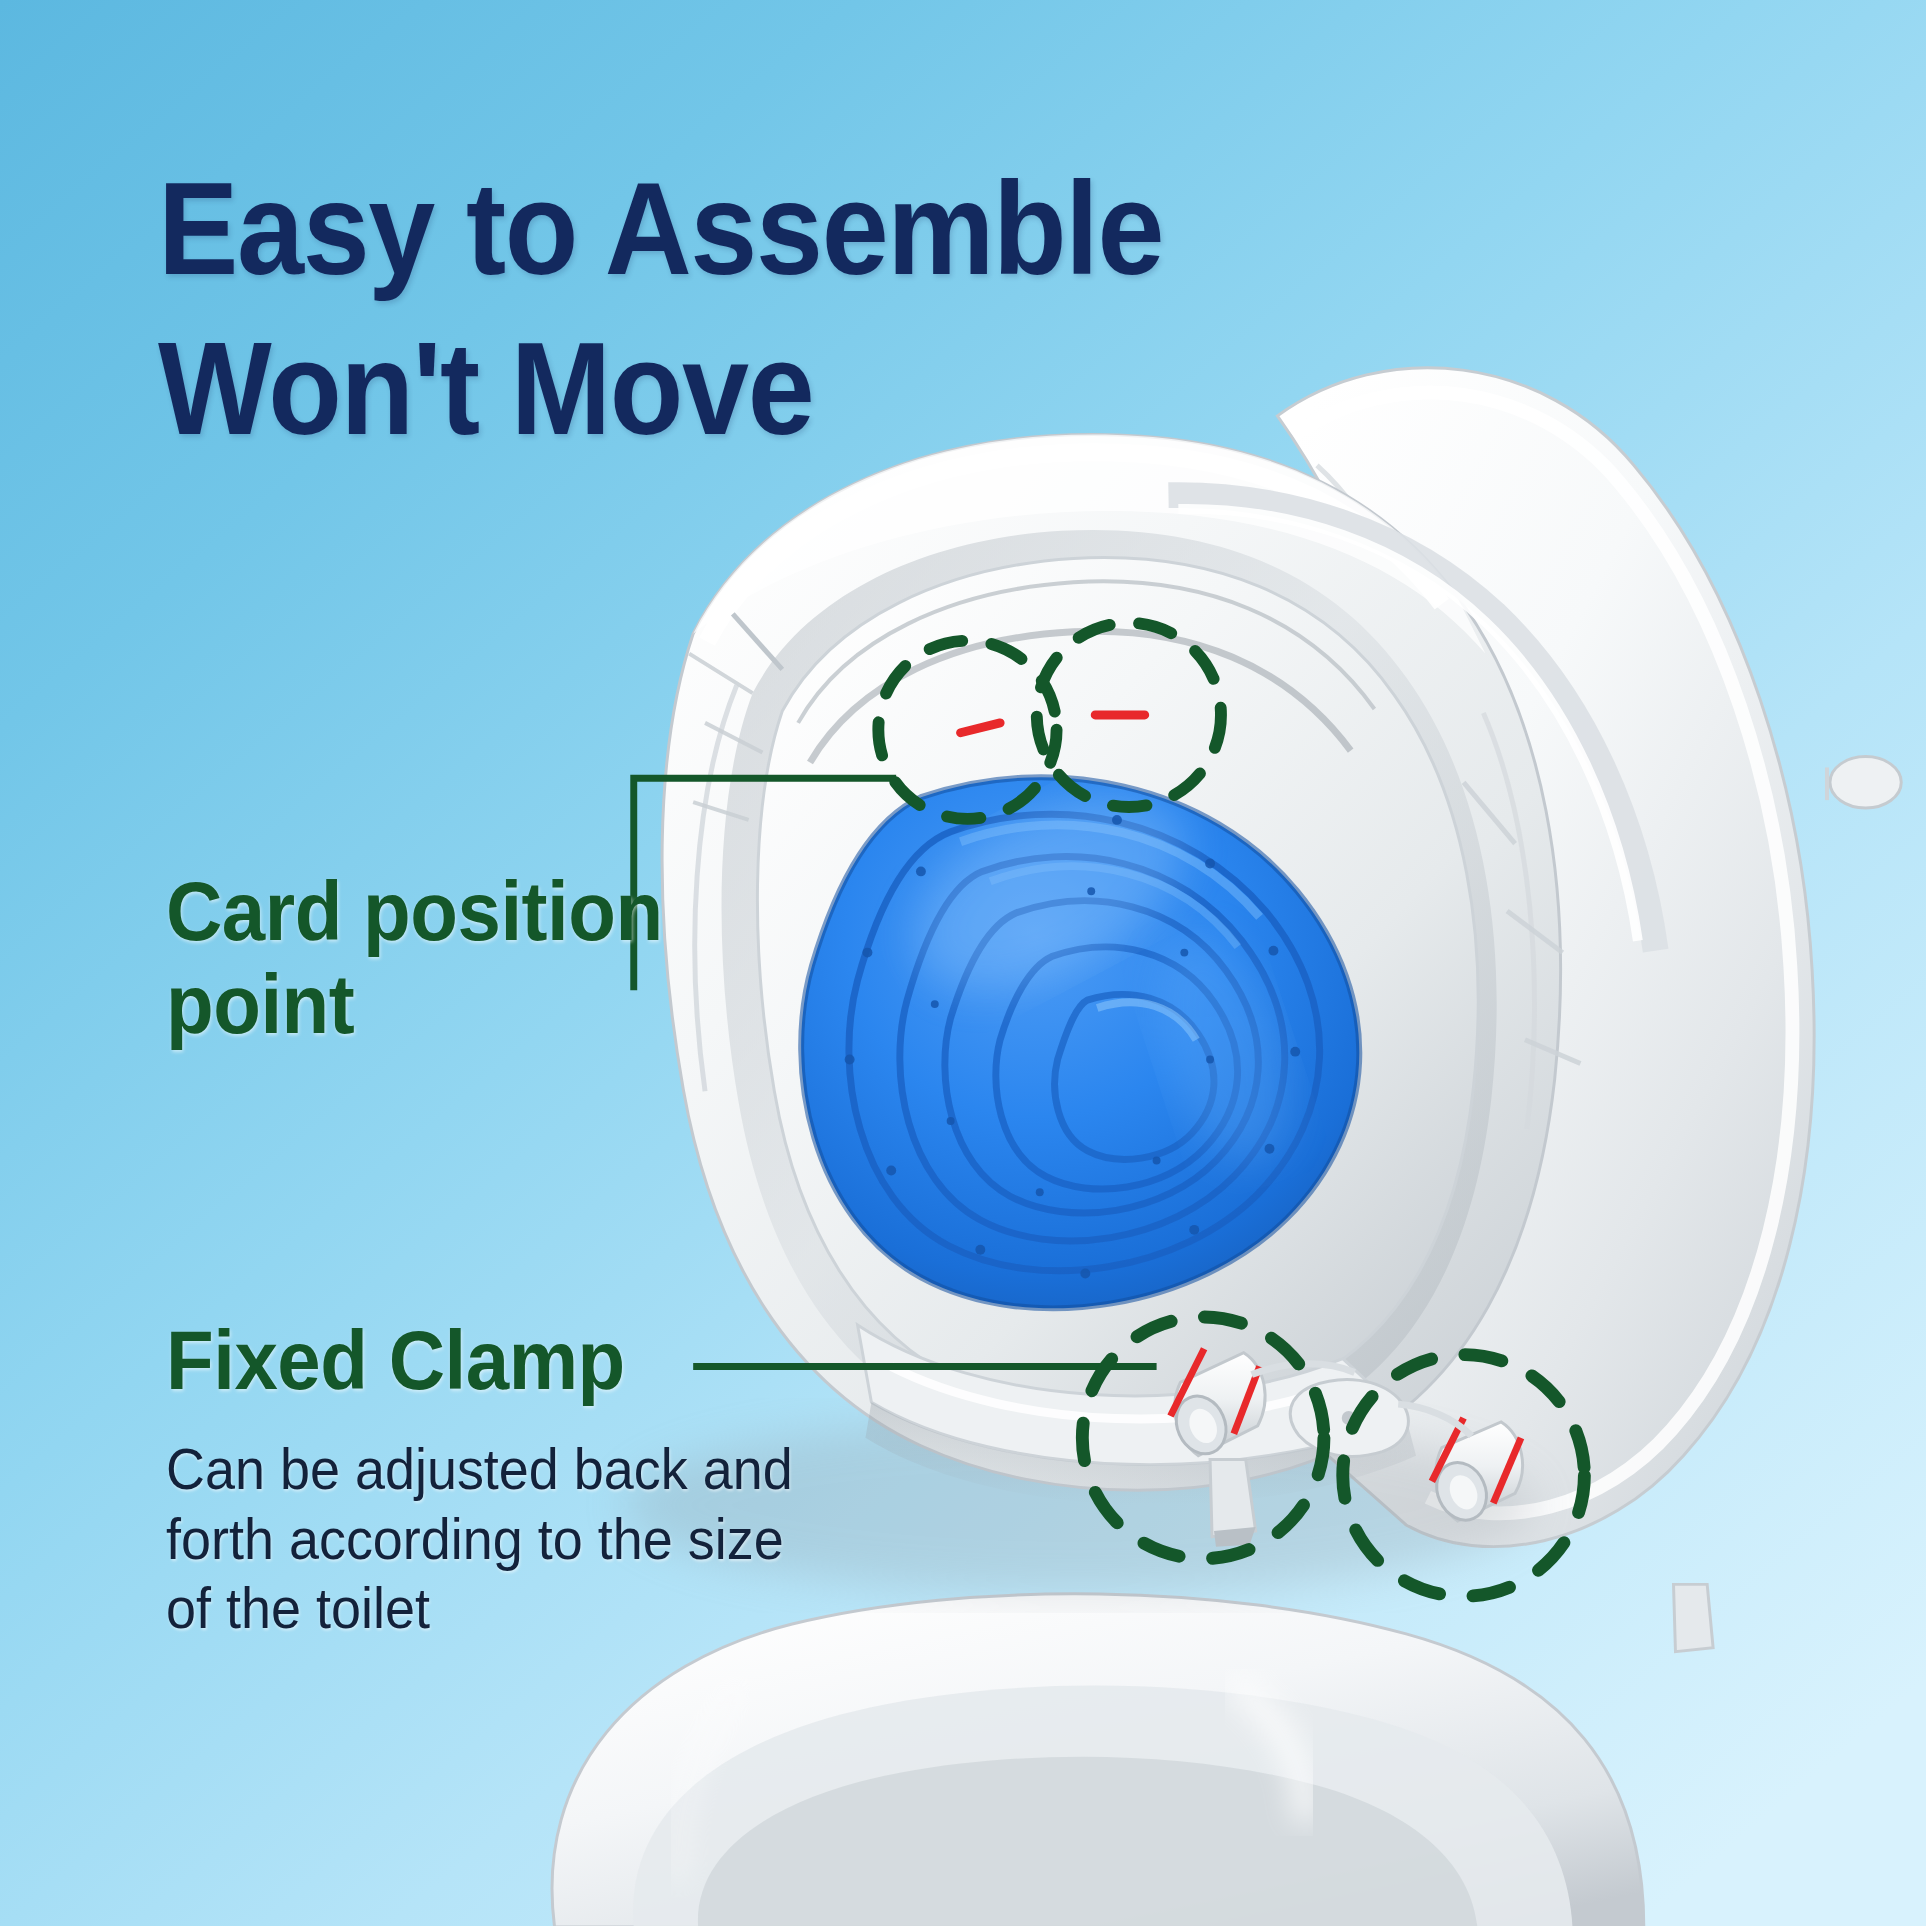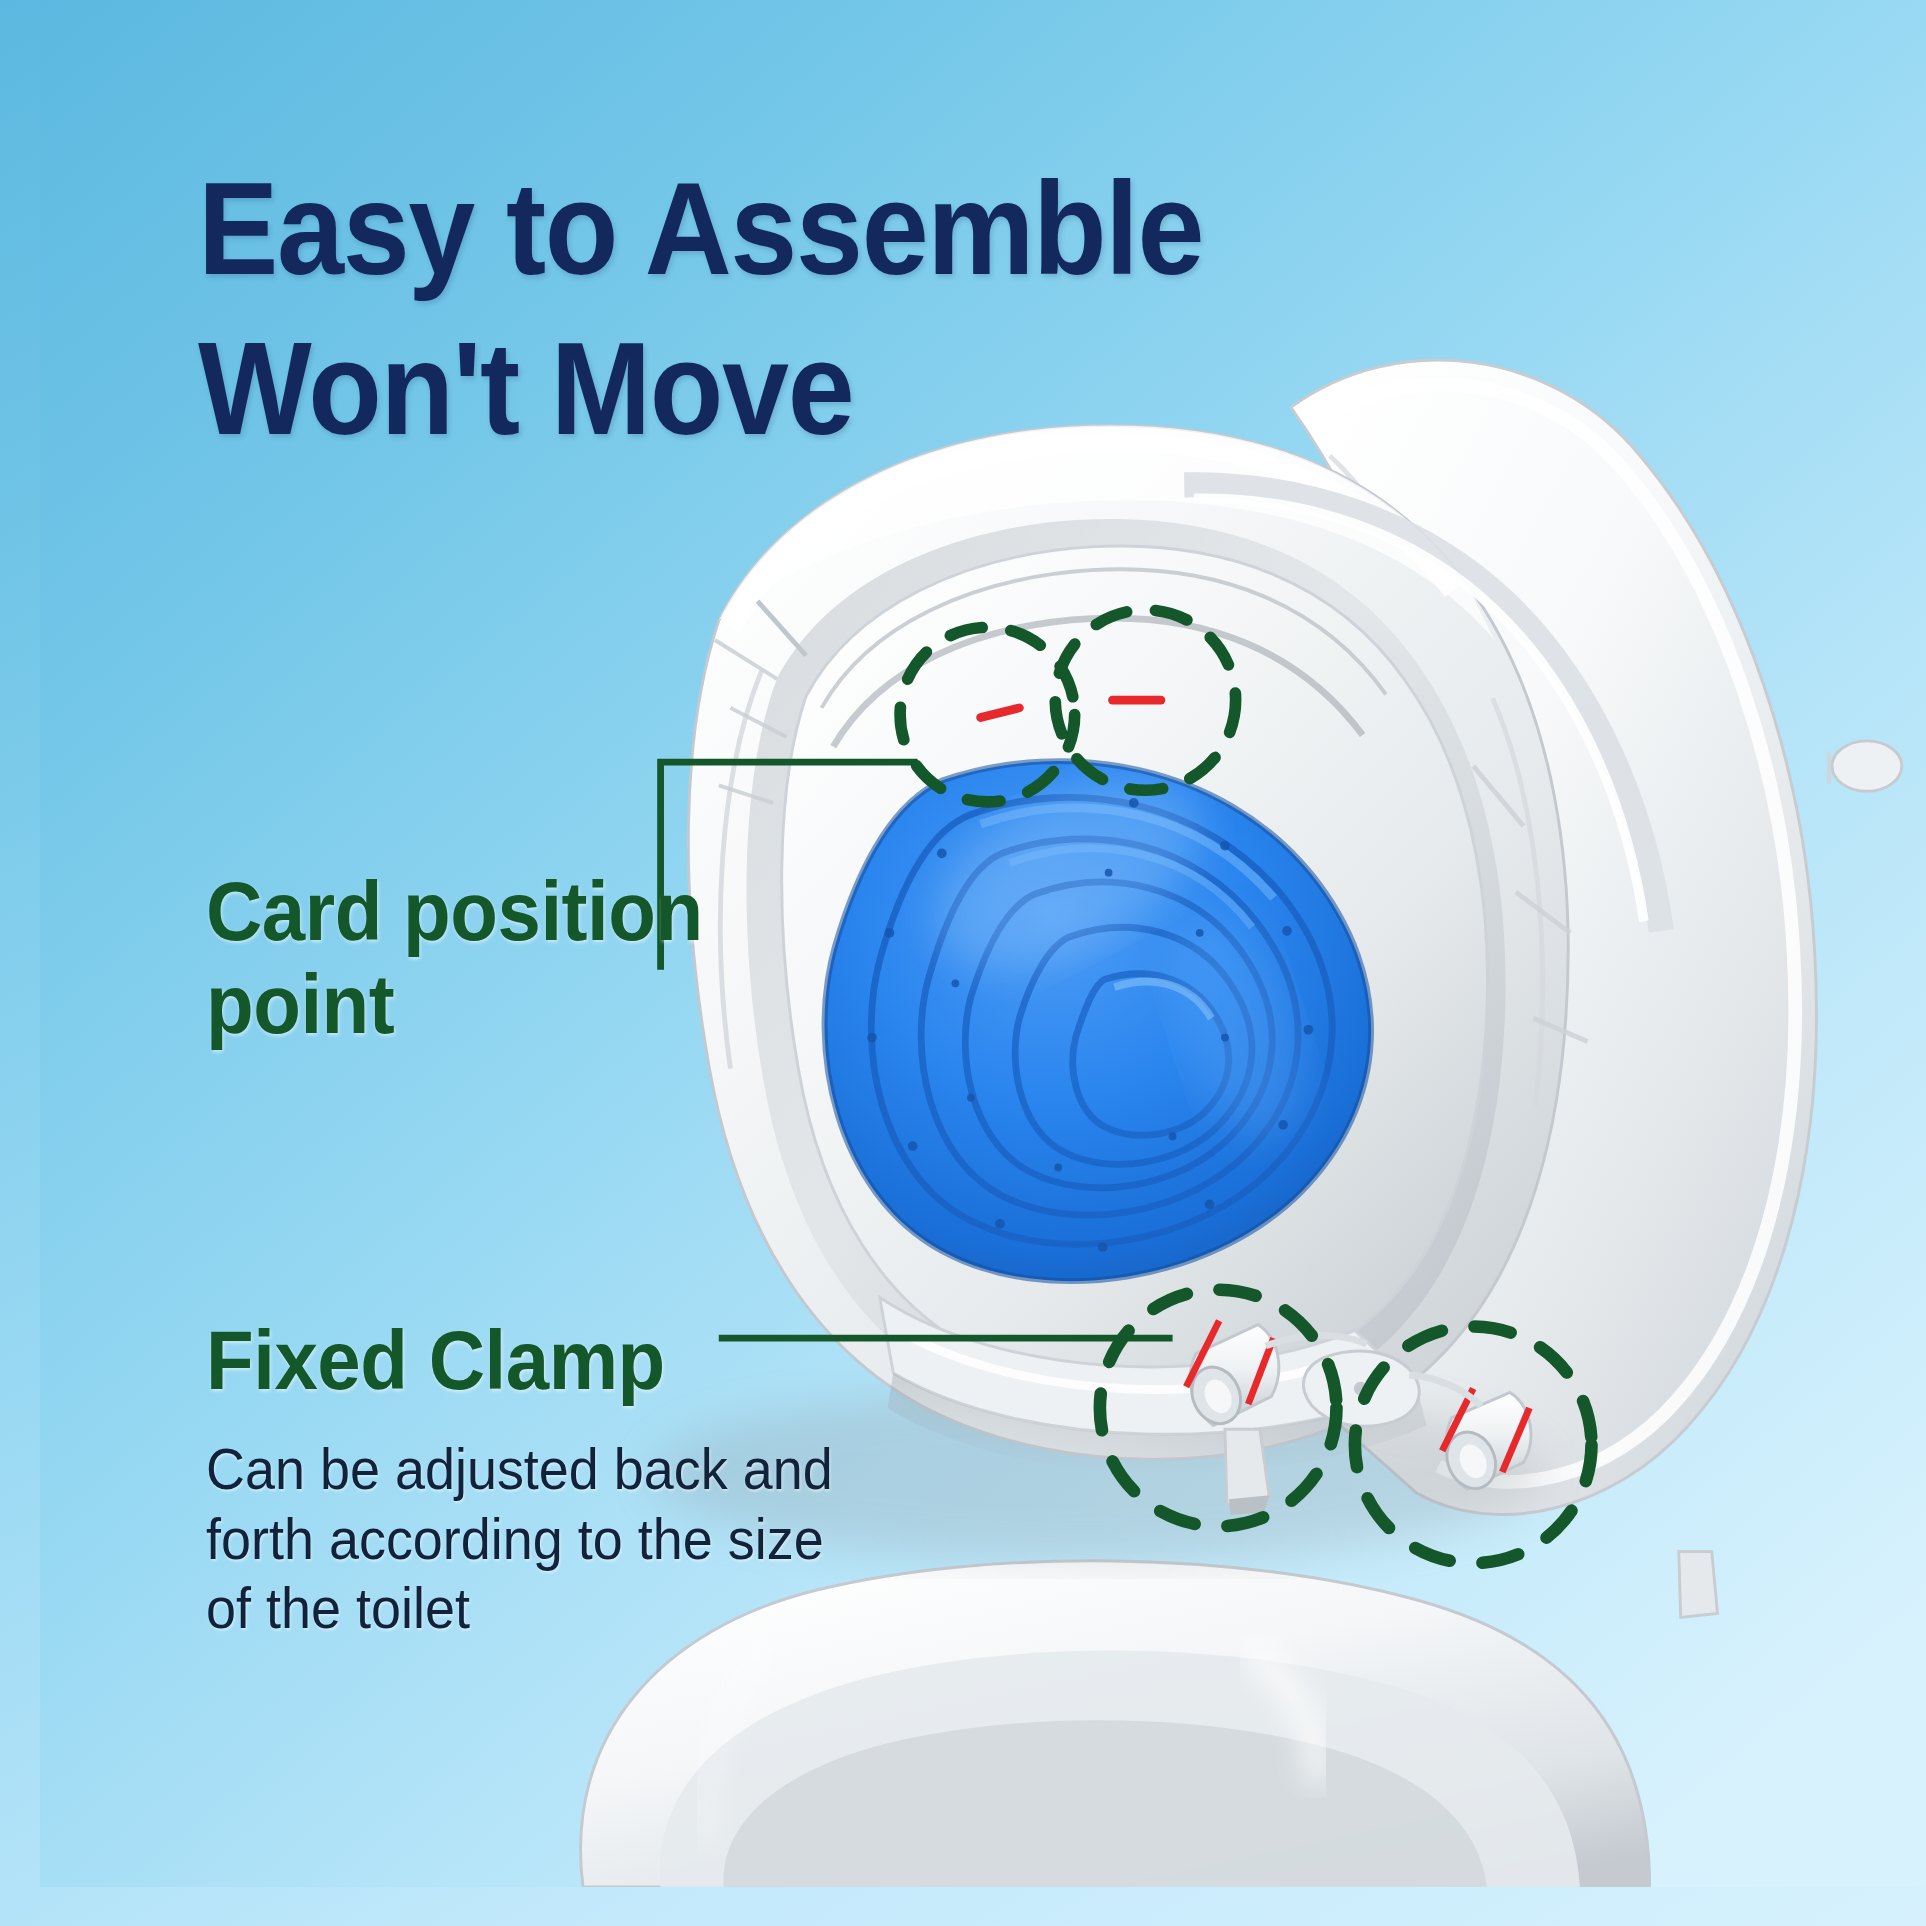--- a/index.html
+++ b/index.html
@@ -3,21 +3,21 @@
 <meta charset="utf-8">
 <title>Toilet Seat Product Infographic</title>
 <style>
   * { margin:0; padding:0; box-sizing:border-box; }
   html, body { width:1927px; height:1927px; overflow:hidden; }
   body {
     font-family: "Liberation Sans", sans-serif;
     position:relative;
     background: linear-gradient(152deg, #5cb8e0 0%, #6fc4e6 18%, #8bd2ef 38%, #a9dff6 58%, #c3e9fb 76%, #d6f1fd 100%);
   }
-  #stage { position:absolute; inset:0;margin-left:40px; }
+  #stage { position:absolute; inset:0; }
 
   
   #product { position:absolute; inset:0; }
 
   .headline {
     position:absolute;
     left:158px; top:149px;
     width:1406px;
     color:#13295e;
     font-weight:700;

